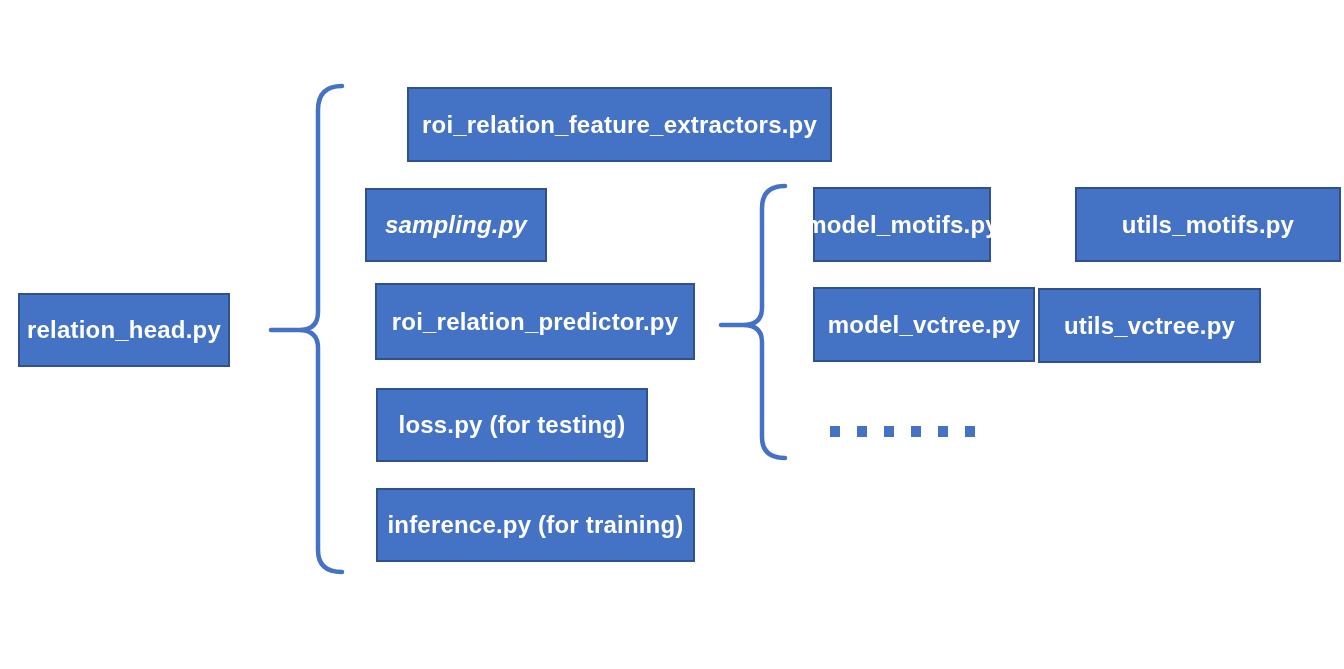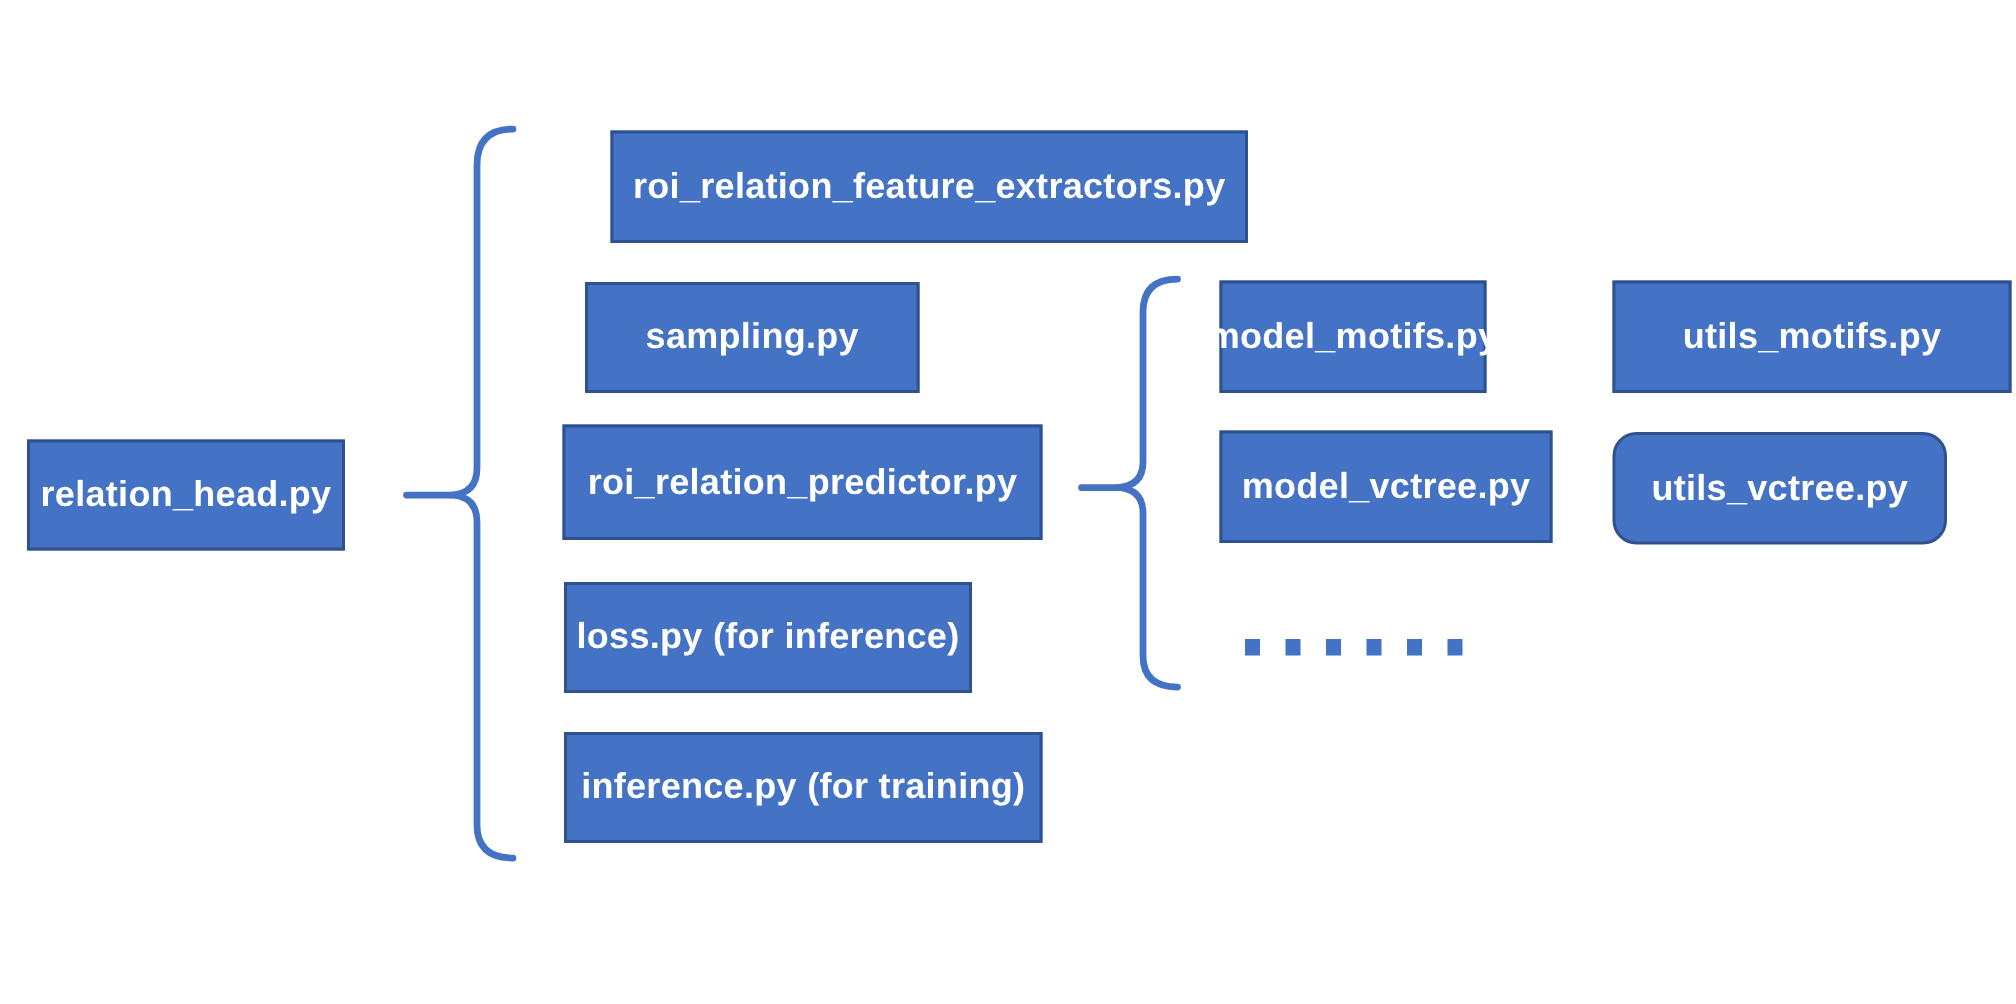--- a/index.html
+++ b/index.html
@@ -59,29 +59,29 @@
   <svg class="braces-svg" viewBox="0 0 1344 669" xmlns="http://www.w3.org/2000/svg">
     <line x1="271" y1="330" x2="301" y2="330"></line>
     <path d="M342,86 Q318,86 318,110 L318,312 Q318,329 301,330 Q318,331 318,348 L318,550 Q318,572 342,572"></path>
     <line x1="721" y1="325" x2="745" y2="325"></line>
     <path d="M785,186 Q762,186 762,208 L762,308 Q762,324 745,325 Q762,326 762,342 L762,437 Q762,458 785,458"></path>
   </svg>
 
   <div class="box" style="left:18px; top:293px; width:212px; height:74px;">relation_head.py</div>
 
   <div class="box" style="left:375px; top:87px; width:425px; height:75px;margin-left:32px;">roi_relation_feature_extractors.py</div>
-  <div class="box" style="left:390px; top:188px; width:223px; height:74px;">sampling.py</div>
+  <div class="box" style="left:365px; top:188px; width:182px; height:74px;font-style:italic;">sampling.py</div>
   <div class="box" style="left:375px; top:283px; width:320px; height:77px;">roi_relation_predictor.py</div>
-  <div class="box" style="left:376px; top:388px; width:272px; height:74px;">loss.py (for inference)</div>
+  <div class="box" style="left:376px; top:388px; width:272px; height:74px;">loss.py (for testing)</div>
   <div class="box" style="left:376px; top:488px; width:319px; height:74px;">inference.py (for training)</div>
 
   <div class="box" style="left:813px; top:187px; width:178px; height:75px;">model_motifs.py</div>
   <div class="box" style="left:1075px; top:187px; width:266px; height:75px;">utils_motifs.py</div>
   <div class="box" style="left:813px; top:287px; width:222px; height:75px;">model_vctree.py</div>
-  <div class="box" style="left:1075px; top:288px; width:223px; height:75px;border-radius:16px;">utils_vctree.py</div>
+  <div class="box" style="left:1038px; top:288px; width:223px; height:75px;">utils_vctree.py</div>
 
   <div class="dots-row">
       <span class="dot"></span>
       <span class="dot"></span>
       <span class="dot"></span>
       <span class="dot"></span>
       <span class="dot"></span>
       <span class="dot"></span>
     </div>
 

